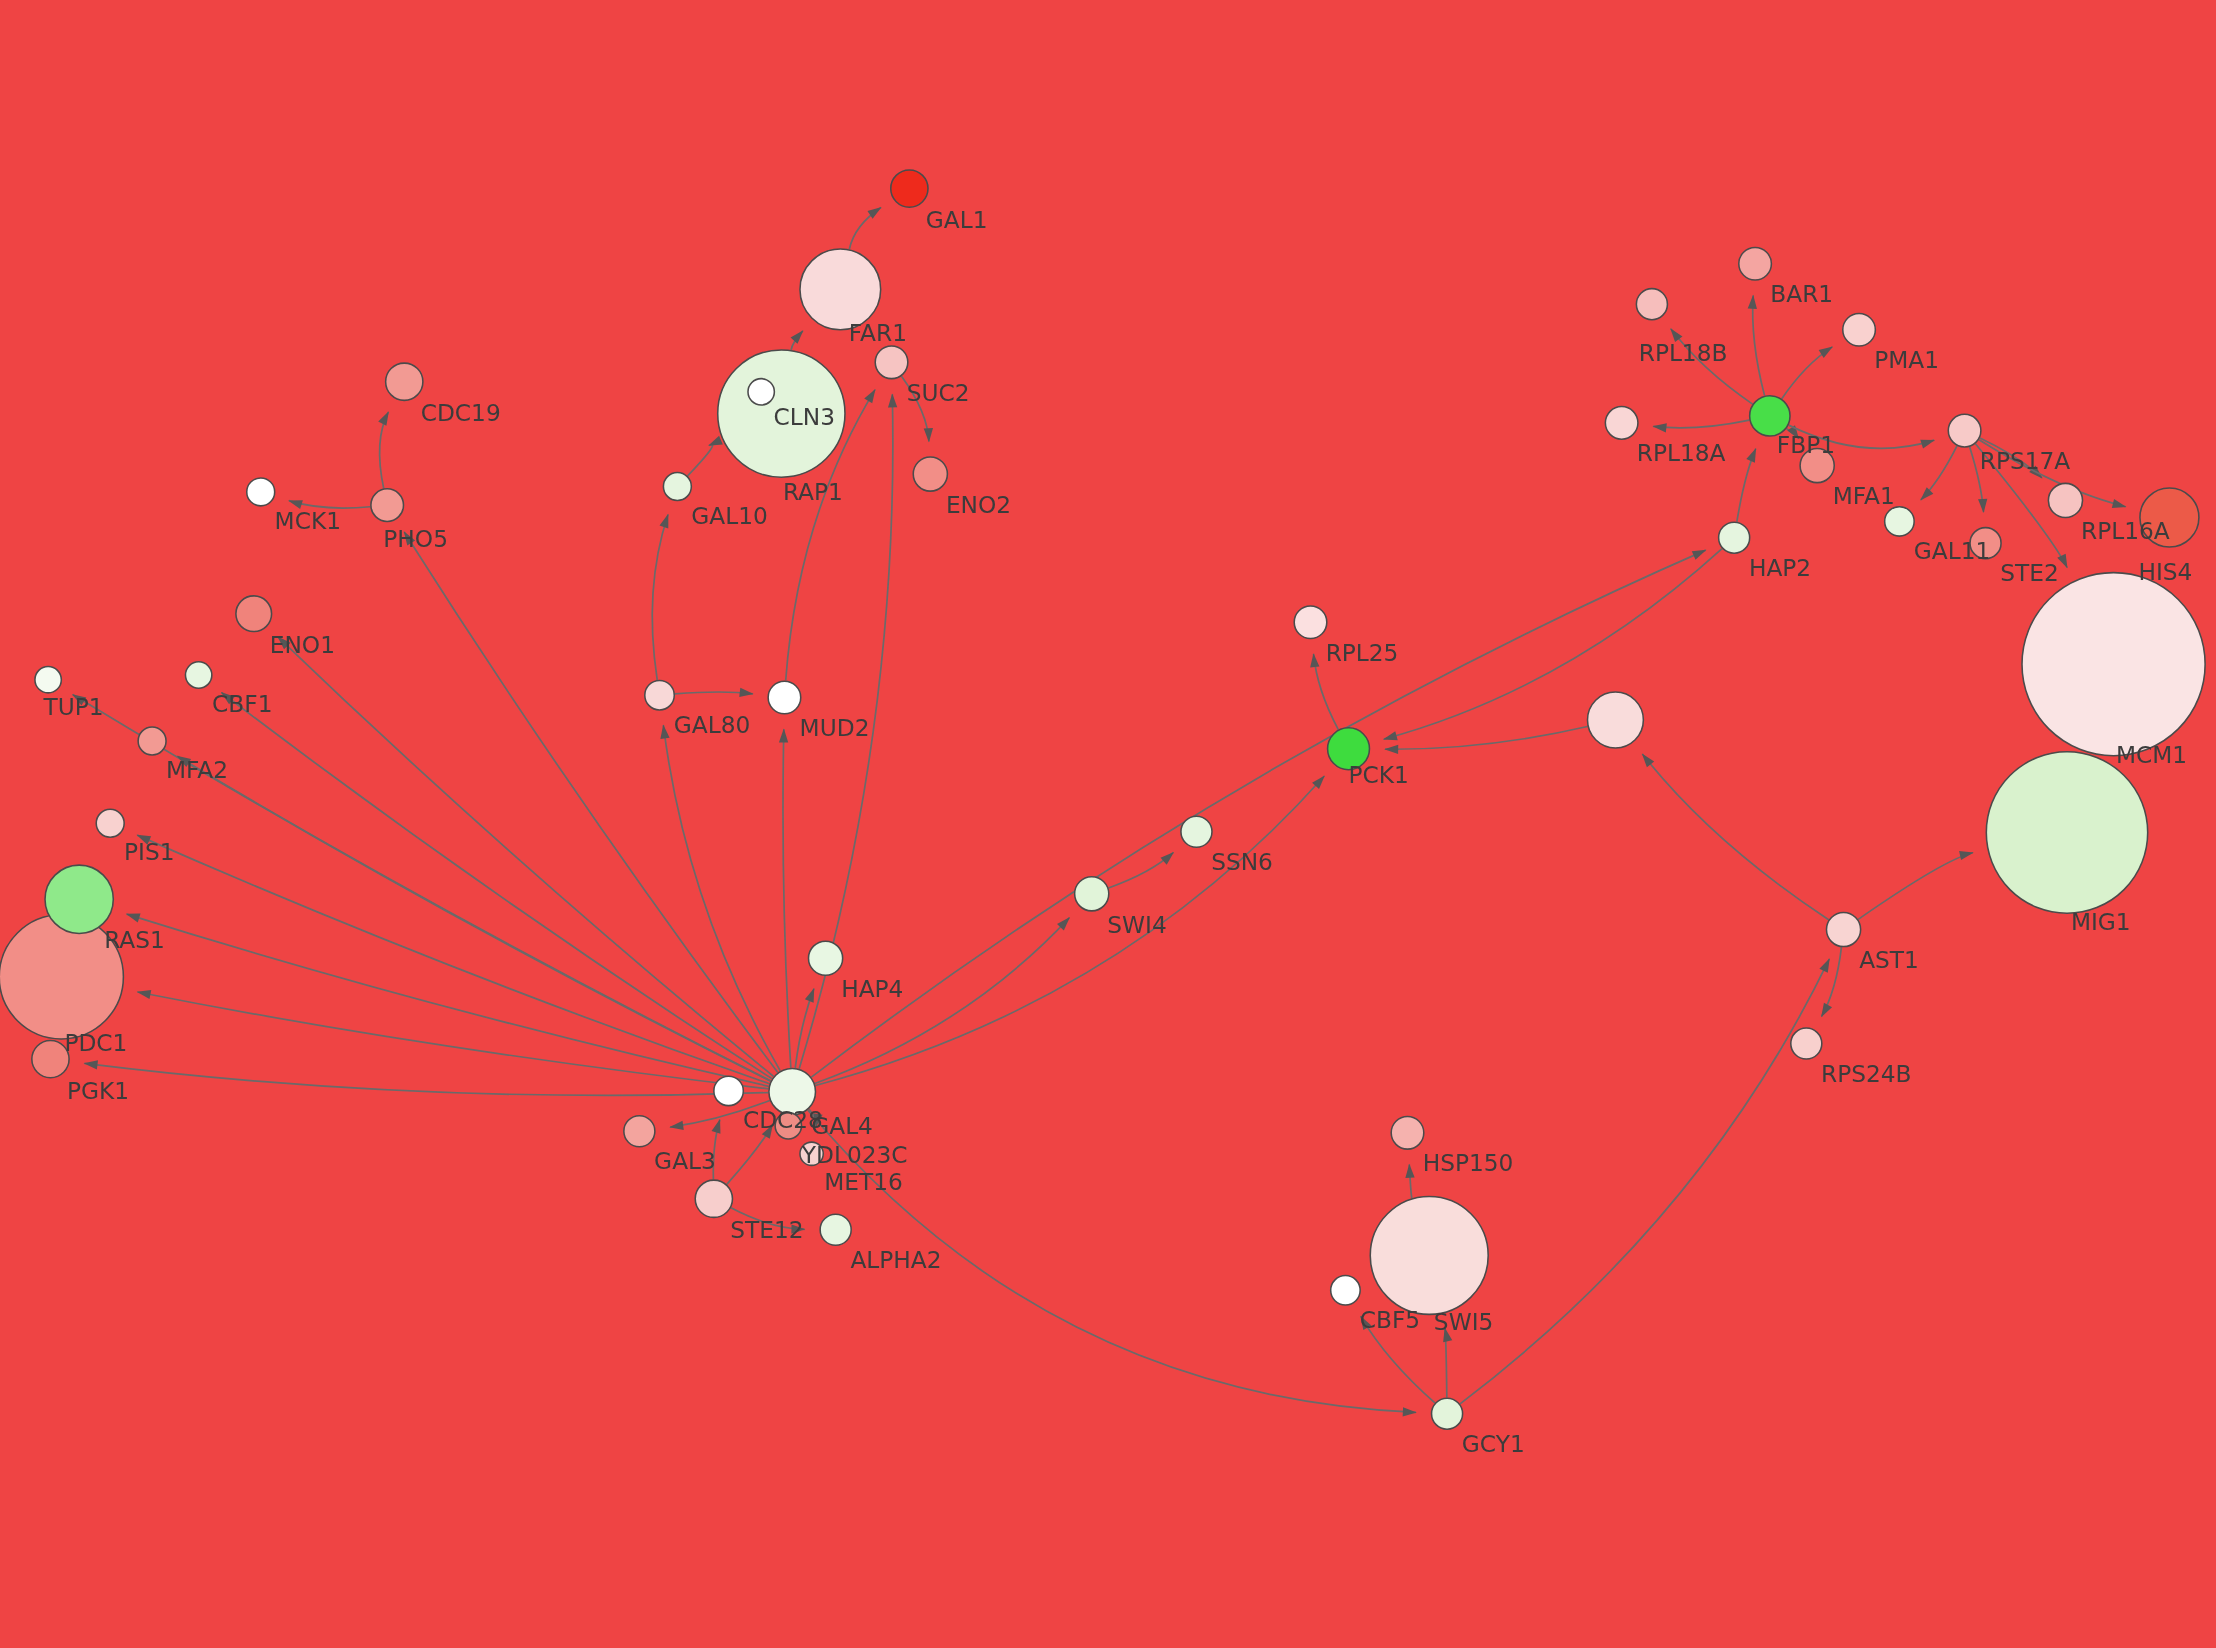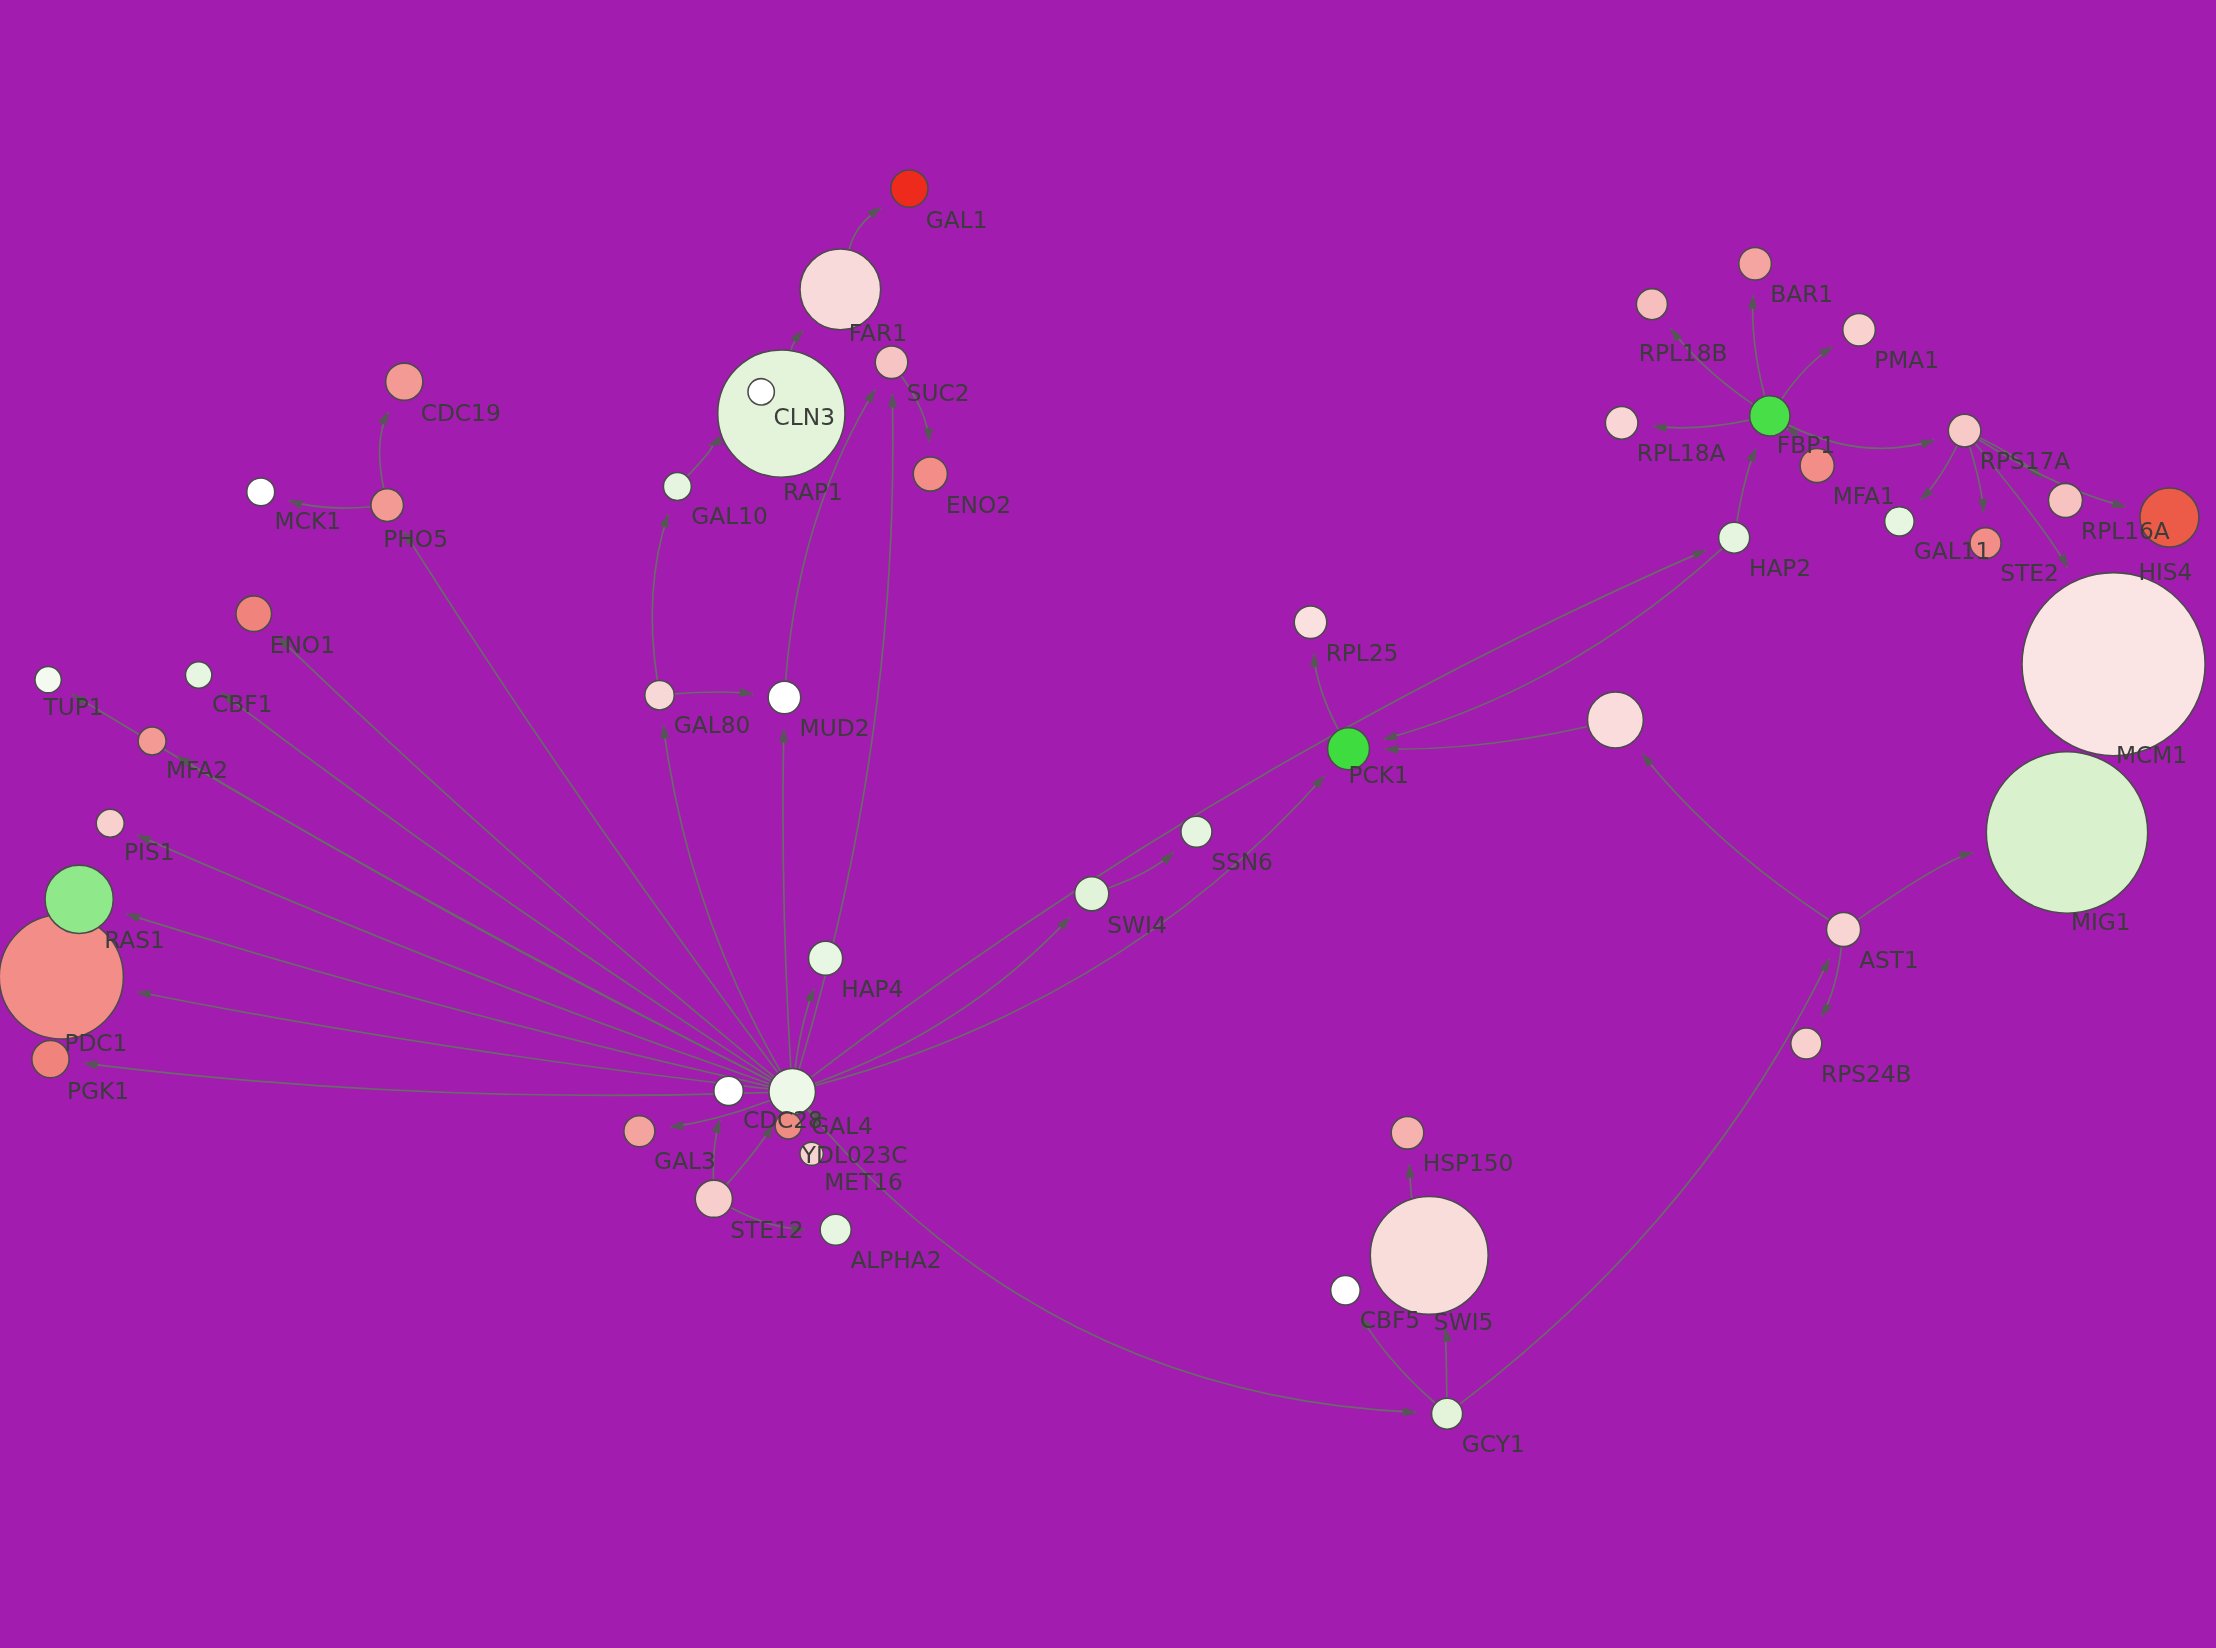--- a/index.html
+++ b/index.html
@@ -1,17 +1,17 @@
 <!DOCTYPE html>
 <html style="font-size:12.4px"><head>
 <meta charset="utf-8">
 <style>
   html,body{margin:0;padding:0;background:#ffffff;}
   body{font-family:"DejaVu Sans","Liberation Sans",sans-serif;}
-  #stage{position:relative;width:2216px;height:1648px;background:#a21caf;overflow:hidden;}
+  #stage{position:relative;width:2216px;height:1648px;background:#ef4444;overflow:hidden;}
   svg{display:block;}
   .edge{fill:none;stroke:#6a6a6a;stroke-width:2.2;}
   .node{stroke:#4b4b4b;stroke-width:2;}
   .label{fill:#3c3c3c;font-size:30px;font-family:"DejaVu Sans","Liberation Sans",sans-serif;}
 </style>
 </head>
 <body>
 
 <div id="stage">
   <svg id="graph" width="2216" height="1648" viewBox="0 0 2856 2124" xmlns="http://www.w3.org/2000/svg">

